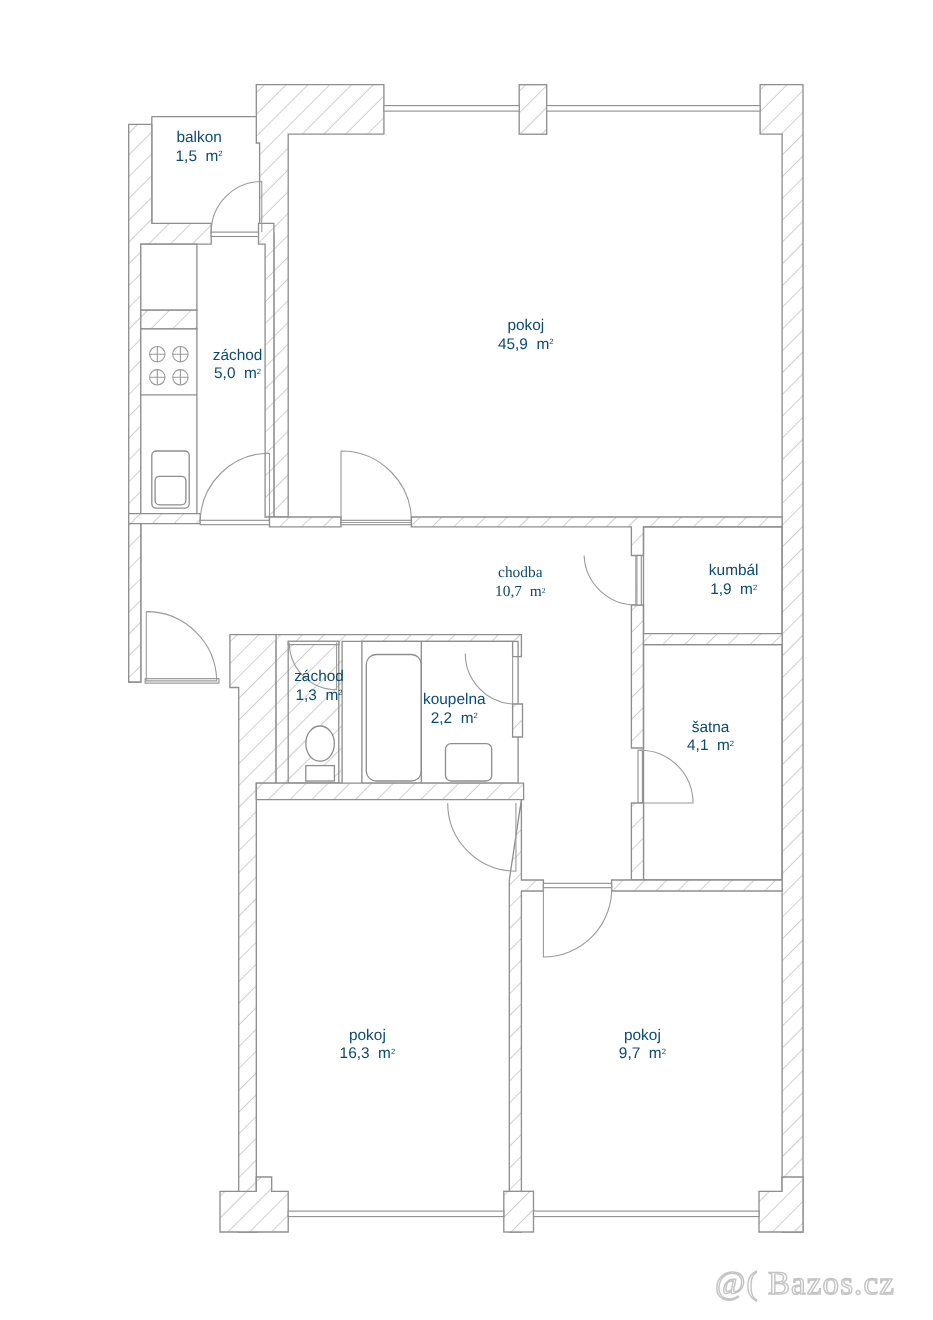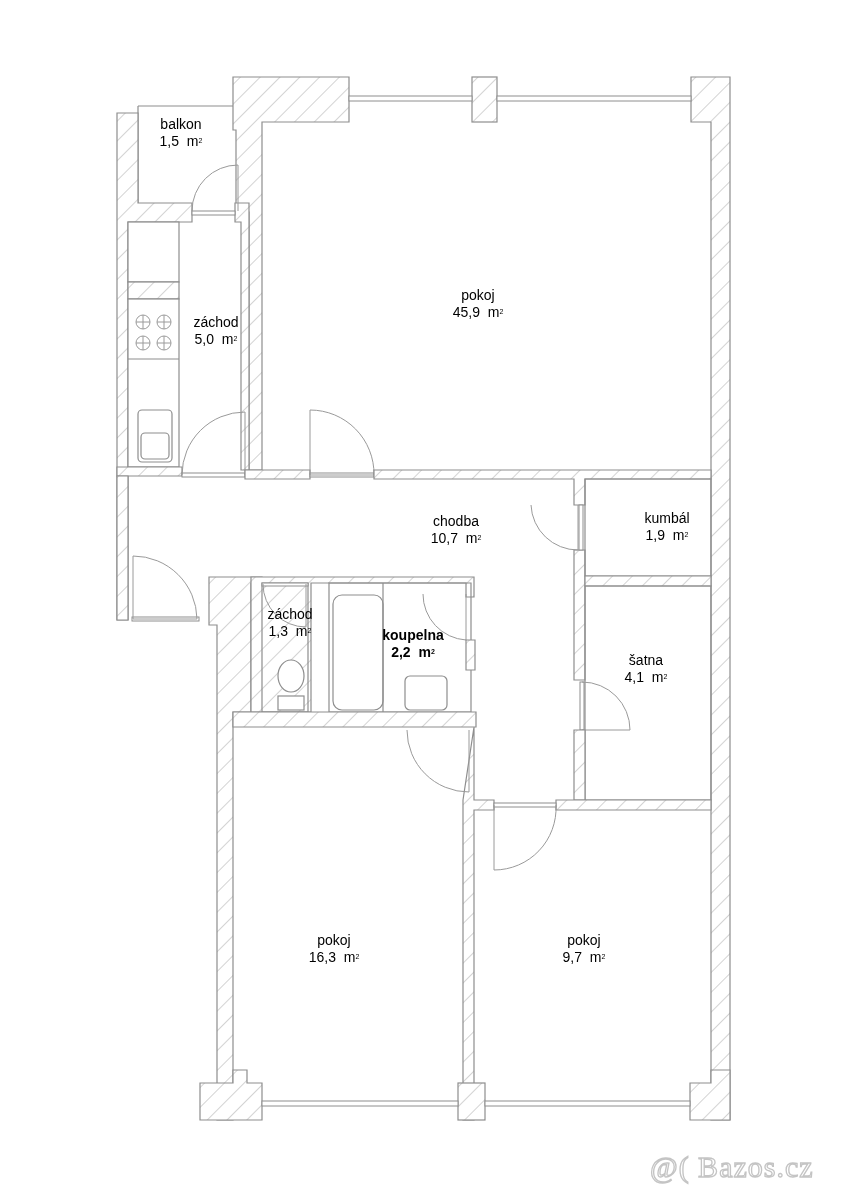--- a/index.html
+++ b/index.html
@@ -3,21 +3,21 @@
 <meta charset="utf-8">
 <style>
   html, body { margin:0; padding:0; background:#ffffff; }
   body { width:848px; height:1200px; position:relative; overflow:hidden; font-family:"Liberation Sans", sans-serif; }
   #plan { position:absolute; left:0; top:0; width:848px; height:1200px; }
   .wall { fill:url(#hatch); stroke:#8e8e8e; stroke-width:1.2; }
   .line { fill:none; stroke:#8e8e8e; stroke-width:1.2; }
   .thin { fill:none; stroke:#9a9a9a; stroke-width:1; }
   .win { fill:#ffffff; stroke:#8e8e8e; stroke-width:1; }
   .fix { fill:#ffffff; stroke:#8e8e8e; stroke-width:1.2; }
-  .label { position:absolute; text-align:center; color:#000000; font-size:14px; line-height:17px; transform:translateX(-50%); white-space:nowrap; }
+  .label { position:absolute; text-align:center; color:#0c4a6e; font-size:14px; line-height:17px; transform:translateX(-50%); white-space:nowrap; }
   .label .area sup { font-size:7px; vertical-align:top; position:relative; top:-1px; }
   .watermark { position:absolute; left:650px; top:1150px; font-size:30px; letter-spacing:1px; color:#ffffff;
      -webkit-text-stroke:1.3px #c4c4c4; font-family:Liberation Serif, serif; }
 </style>
 </head>
 <body>
 
 <svg id="plan" viewBox="0 0 848 1200" xmlns="http://www.w3.org/2000/svg">
   <defs>
     <pattern id="hatch" patternUnits="userSpaceOnUse" width="14" height="14" patternTransform="rotate(45)">
@@ -124,33 +124,33 @@
     <div class="area"><span>1,5</span>&nbsp; <span>m</span><sup>2</sup></div>
   </div>
   <div class="label" style="left:216px;top:314px;">
     <div>záchod</div>
     <div class="area"><span>5,0</span>&nbsp; <span>m</span><sup>2</sup></div>
   </div>
   <div class="label" style="left:478px;top:287px;">
     <div>pokoj</div>
     <div class="area"><span>45,9</span>&nbsp; <span>m</span><sup>2</sup></div>
   </div>
-  <div class="label" style="left:456px;top:513px;">
+  <div class="label" style="left:473px;top:513px;font-family:Liberation Serif, serif;">
     <div>chodba</div>
     <div class="area"><span>10,7</span>&nbsp; <span>m</span><sup>2</sup></div>
   </div>
   <div class="label" style="left:667px;top:510px;">
     <div>kumbál</div>
     <div class="area"><span>1,9</span>&nbsp; <span>m</span><sup>2</sup></div>
   </div>
   <div class="label" style="left:290px;top:606px;">
     <div>záchod</div>
     <div class="area"><span>1,3</span>&nbsp; <span>m</span><sup>2</sup></div>
   </div>
-  <div class="label" style="left:413px;top:627px;font-weight:bold;">
+  <div class="label" style="left:413px;top:627px;">
     <div>koupelna</div>
     <div class="area"><span>2,2</span>&nbsp; <span>m</span><sup>2</sup></div>
   </div>
   <div class="label" style="left:646px;top:652px;">
     <div>šatna</div>
     <div class="area"><span>4,1</span>&nbsp; <span>m</span><sup>2</sup></div>
   </div>
   <div class="label" style="left:334px;top:932px;">
     <div>pokoj</div>
     <div class="area"><span>16,3</span>&nbsp; <span>m</span><sup>2</sup></div>

